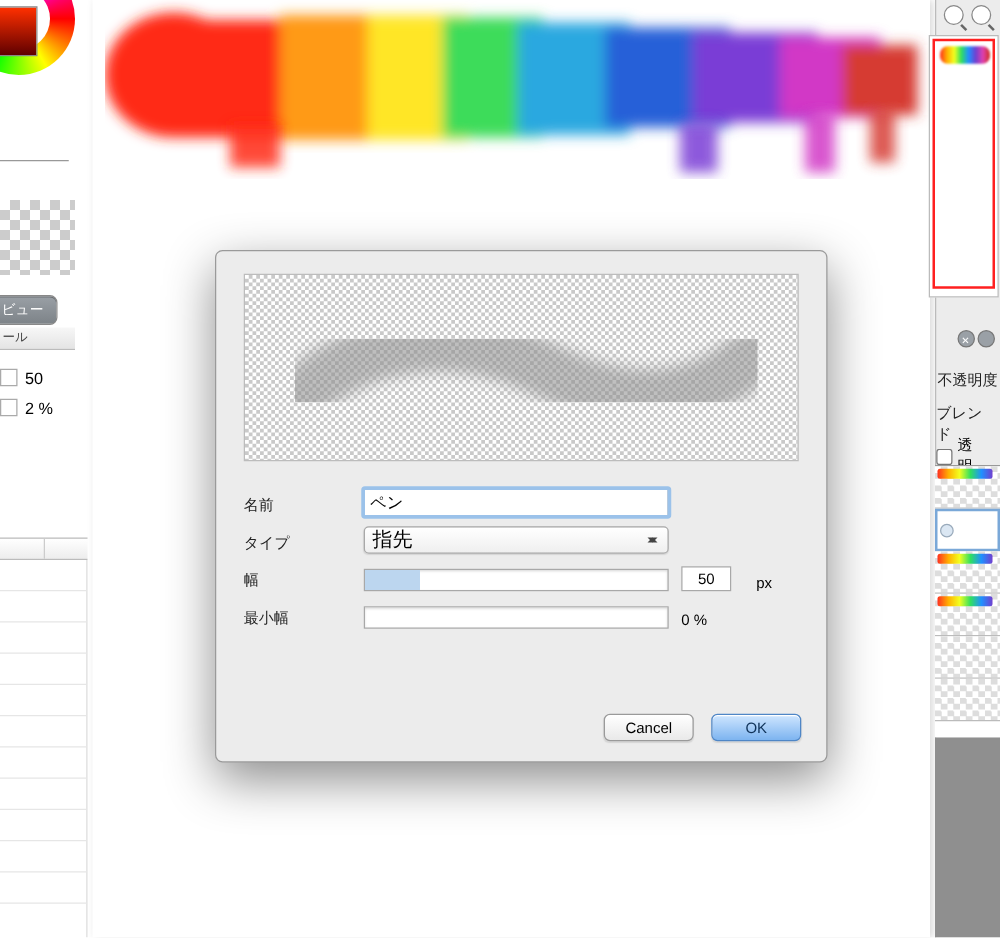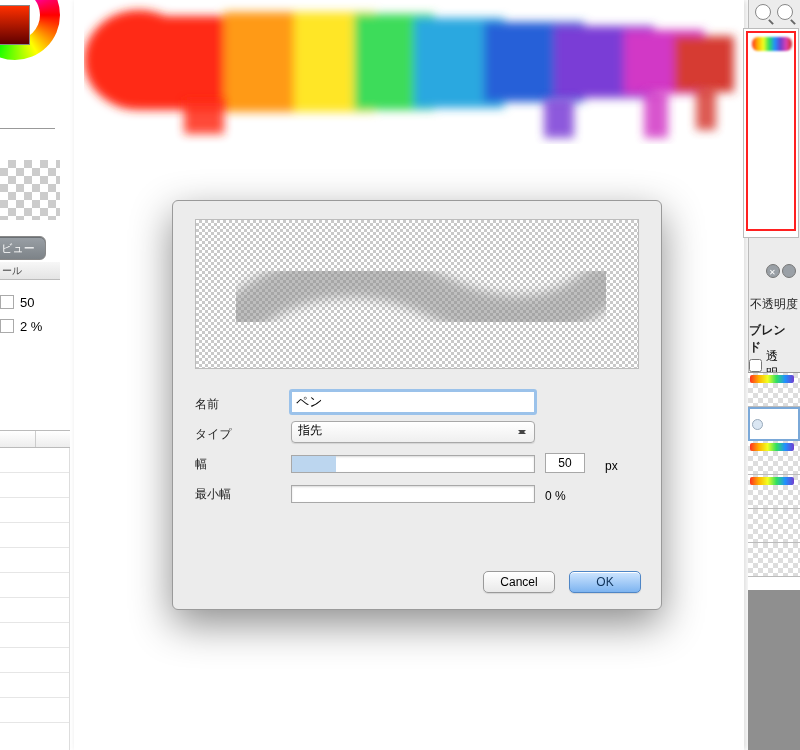--- a/index.html
+++ b/index.html
@@ -43,21 +43,21 @@
   .thumbwrap { position:absolute; top:28px; left:-6px; width:56px; height:210px; background:#fff; border:1px solid #bbb; }
   .thumb-border { position:absolute; top:2px; left:2px; right:2px; height:200px; border:2px solid #ff2020; }
   .rainbow-mini { position:absolute; top:4px; left:4px; width:40px; height:14px; border-radius:6px;
     background:linear-gradient(90deg,#ff3020,#ffb000,#f2ff20,#30e060,#2090ff,#7040d0,#e040b0,#d03020); filter:blur(1px); }
 
   .panel-knob { position:absolute; top:264px; right:4px; display:flex; gap:2px; }
   .panel-knob .k { width:14px; height:14px; border-radius:50%; background:#9aa0a6; border:1px solid #777; }
   .panel-knob .k.x::before{content:"✕"; font-size:8px; color:#fff; position:relative; top:-1px; left:2px;}
   .rlabel { position:absolute; right:2px; font-size:12px; color:#222; }
   .rlabel.l1 { top:296px; }
-  .rlabel.l2 { top:322px;font-weight:bold; }
+  .rlabel.l2 { top:322px; }
   .rcb { position:absolute; top:348px; right:18px; display:flex; align-items:center; gap:4px; }
   .rcb input { width:13px; height:13px; }
 
   .layerlist { position:absolute; top:372px; right:0; width:52px; bottom:160px; border-top:1px solid #999; background:#fff; }
   .layerlist .lrow { height:34px; border-bottom:1px solid #bbb; position:relative;
     background-image: repeating-conic-gradient(#ddd 0 25%, #fff 0 50%);
     background-size:10px 10px; }
   .layerlist .lrow.sel { outline:2px solid #7aa8d8; outline-offset:-2px; background:#fff; }
   .layerlist .lrow.sel::before{content:"";position:absolute;left:4px;top:12px;width:9px;height:9px;border-radius:50%;background:#dbe7f3;border:1px solid #9ab;}
   .layerlist .lrow .mini { position:absolute; top:2px; left:2px; width:44px; height:8px;
@@ -83,21 +83,21 @@
     background-image: repeating-conic-gradient(#c9c9c9 0 25%, #fff 0 50%);
     background-size: 6px 6px; position:relative; border:1px solid #bcbcbc; }
   .preview .smear { position:absolute; left:40px; top:36px; width:370px; height:78px; }
 
   .form { margin-top:14px; }
   .frow { display:flex; align-items:flex-end; height:30px; }
   .frow .lab { width:96px; color:#222; }
   .text-in { flex:0 0 244px; height:22px; border:1px solid #a8a8a8; border-radius:1px; padding:0 4px;
     background:#fff; font-size:13px; outline:3px solid #9bc2ea; outline-offset:-1px; }
   .select { flex:0 0 244px; height:22px; border:1px solid #a8a8a8; border-radius:4px;
-    background:linear-gradient(#ffffff,#efefef); padding:0 6px; position:relative; font-size:12px;
+    background:linear-gradient(#ffffff,#efefef); padding:0 6px; position:relative; font-size:16px;
     box-shadow: inset 0 1px 0 #fff, 0 1px 1px rgba(0,0,0,.1); }
   .select .arr { position:absolute; right:6px; top:3px; width:10px; height:14px; }
   .select .arr::before { content:""; position:absolute; left:0; top:1px; border:4px solid transparent; border-bottom-color:#444; }
   .select .arr::after  { content:""; position:absolute; left:0; bottom:1px; border:4px solid transparent; border-top-color:#444; }
 
   .slider { flex:0 0 244px; height:18px; border:1px solid #a8a8a8; background:#fff; position:relative; box-shadow:inset 0 1px 2px rgba(0,0,0,.15); }
   .slider .fill { position:absolute; left:0; top:0; bottom:0; background:#bcd6ef; }
   .numbox { width:40px; height:20px; margin-left:10px; border:1px solid #a8a8a8; background:#fff; text-align:center; font-size:12px; }
   .unit { margin-left:20px; font-size:12px; }
   .pct { margin-left:10px; font-size:12px; }

